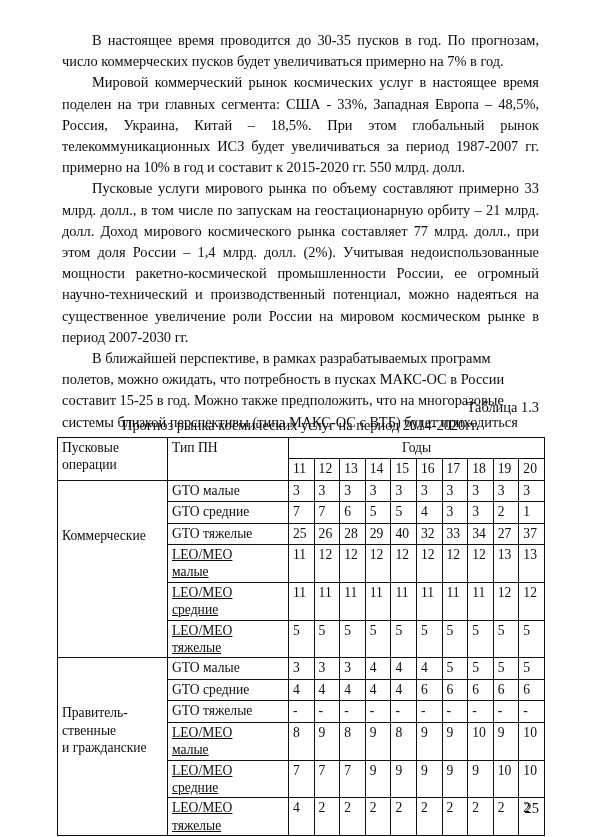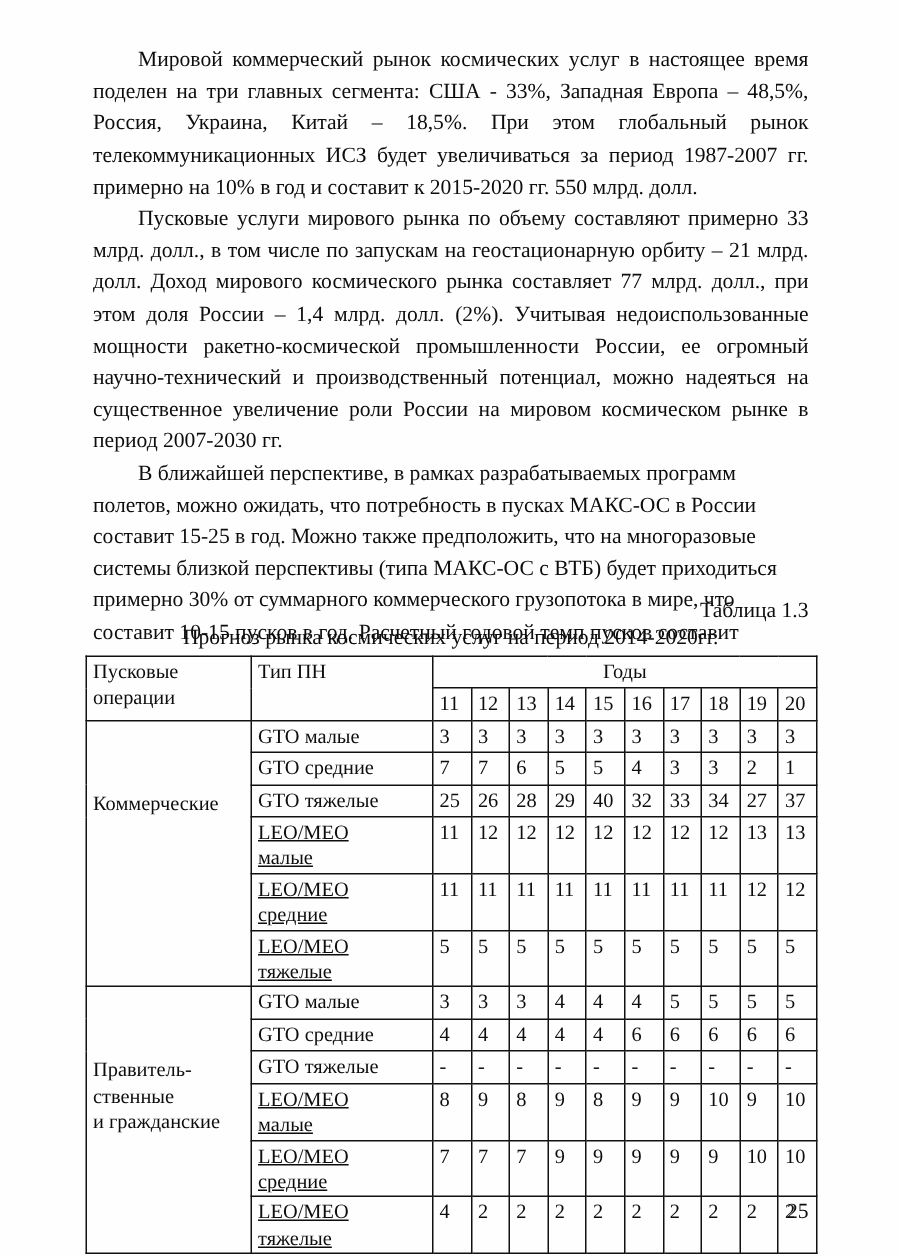--- a/index.html
+++ b/index.html
@@ -122,20 +122,21 @@
   }
   .stack2 { display:block; }
   .stack2 span { display:block; }
 </style>
 </head>
 <body>
 
 <div class="page">
 
   <div class="body-text">
+    <p class="para">В настоящее время проводится до 30-35 пусков в год. По прогнозам, число коммерческих пусков будет увеличиваться примерно на 7% в год.</p>
     <p class="para">Мировой коммерческий рынок космических услуг в настоящее время поделен на три главных сегмента: США - 33%, Западная Европа – 48,5%, Россия, Украина, Китай – 18,5%. При этом глобальный рынок телекоммуникационных ИСЗ будет увеличиваться за период 1987-2007 гг. примерно на 10% в год и составит к 2015-2020 гг. 550 млрд. долл.</p>
     <p class="para">Пусковые услуги мирового рынка по объему составляют примерно 33 млрд. долл., в том числе по запускам на геостационарную орбиту – 21 млрд. долл. Доход мирового космического рынка составляет 77 млрд. долл., при этом доля России – 1,4 млрд. долл. (2%). Учитывая недоиспользованные мощности ракетно-космической промышленности России, ее огромный научно-технический и производственный потенциал, можно надеяться на существенное увеличение роли России на мировом космическом рынке в период 2007-2030 гг.</p>
     <p class="para last">В ближайшей перспективе, в рамках разрабатываемых программ полетов, можно ожидать, что потребность в пусках МАКС-ОС в России составит 15-25 в год. Можно также предположить, что на многоразовые системы близкой перспективы (типа МАКС-ОС с ВТБ) будет приходиться примерно 30% от суммарного коммерческого грузопотока в мире, что составит 10-15 пусков в год. Расчетный годовой темп пусков составит порядка 25-40 пусков, т.е. 400-600 пусков на программу длительностью 15-20 лет.</p>
   </div>
 
   <div class="table-number">Таблица 1.3</div>
   <div class="table-caption">Прогноз рынка космических услуг на период 2014-2020гг.</div>
 
   <div class="tbl-wrap">
     <table class="fcast">

